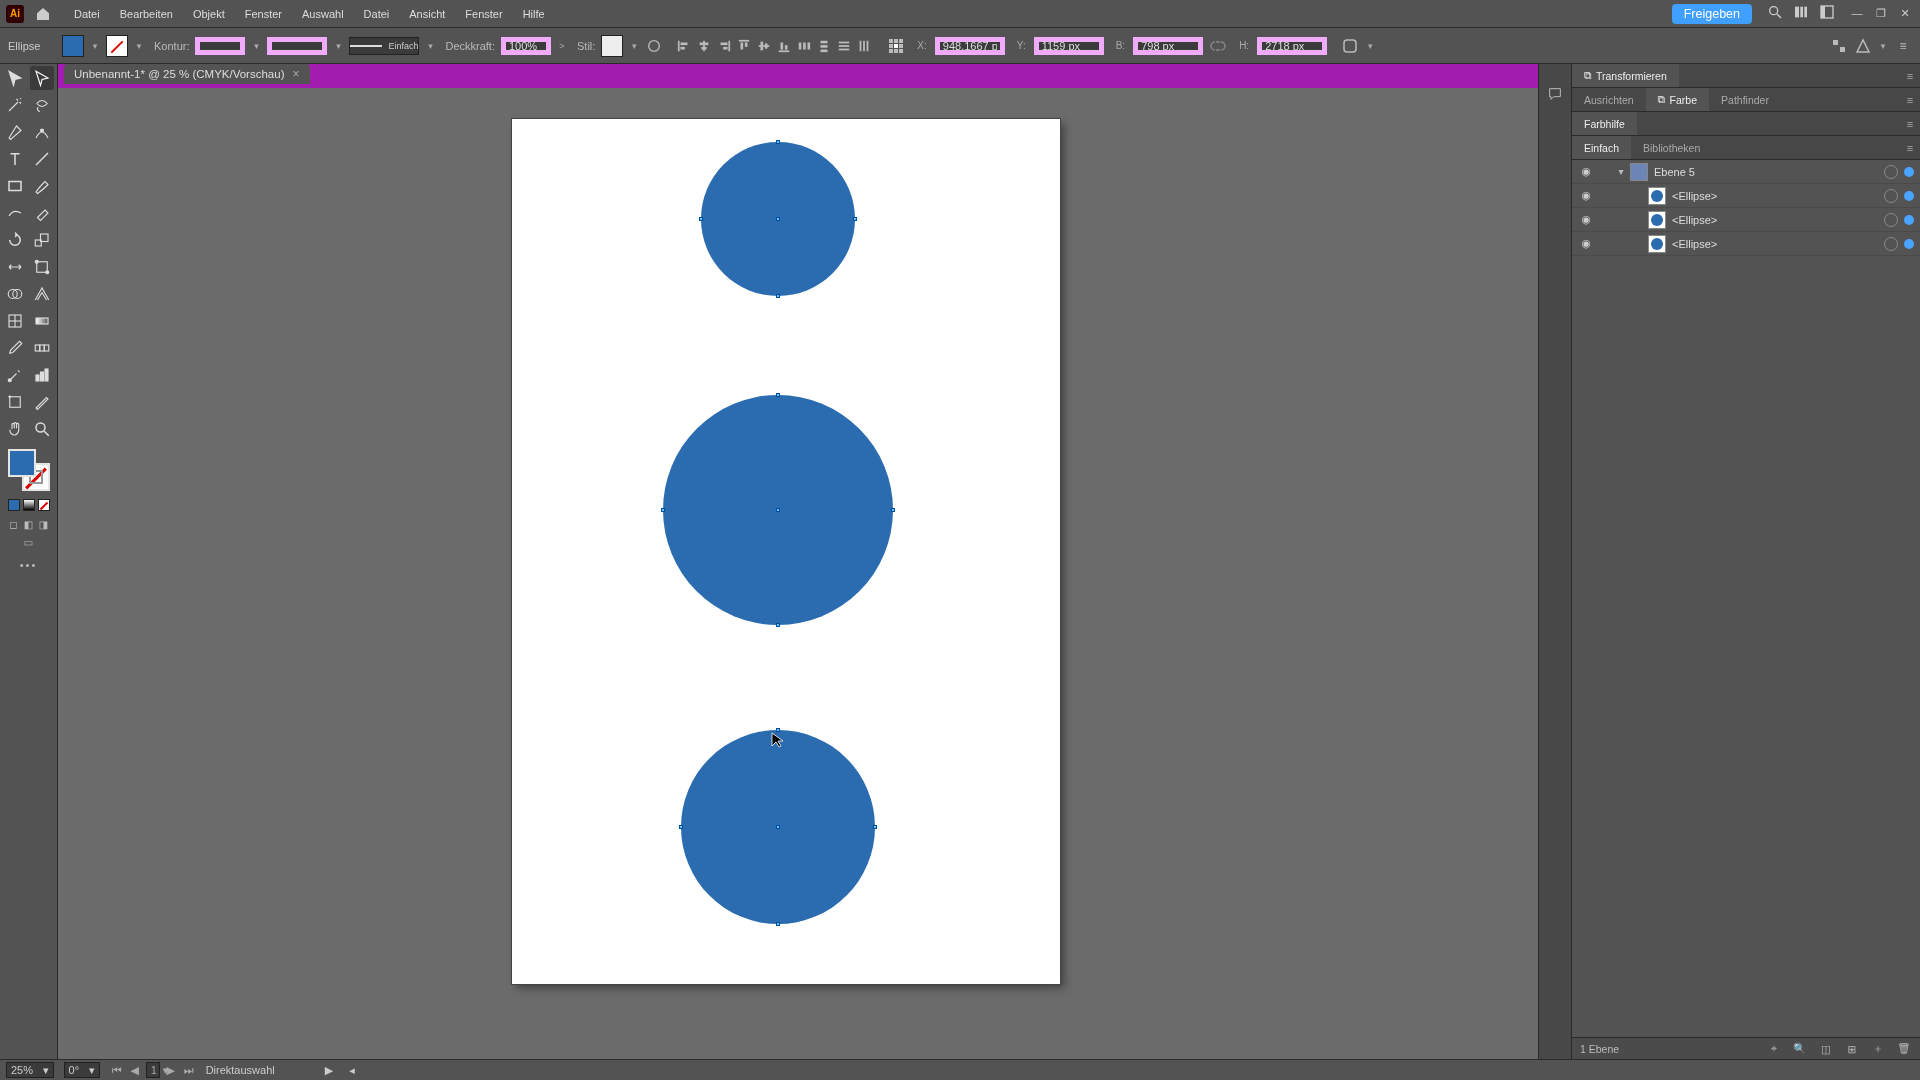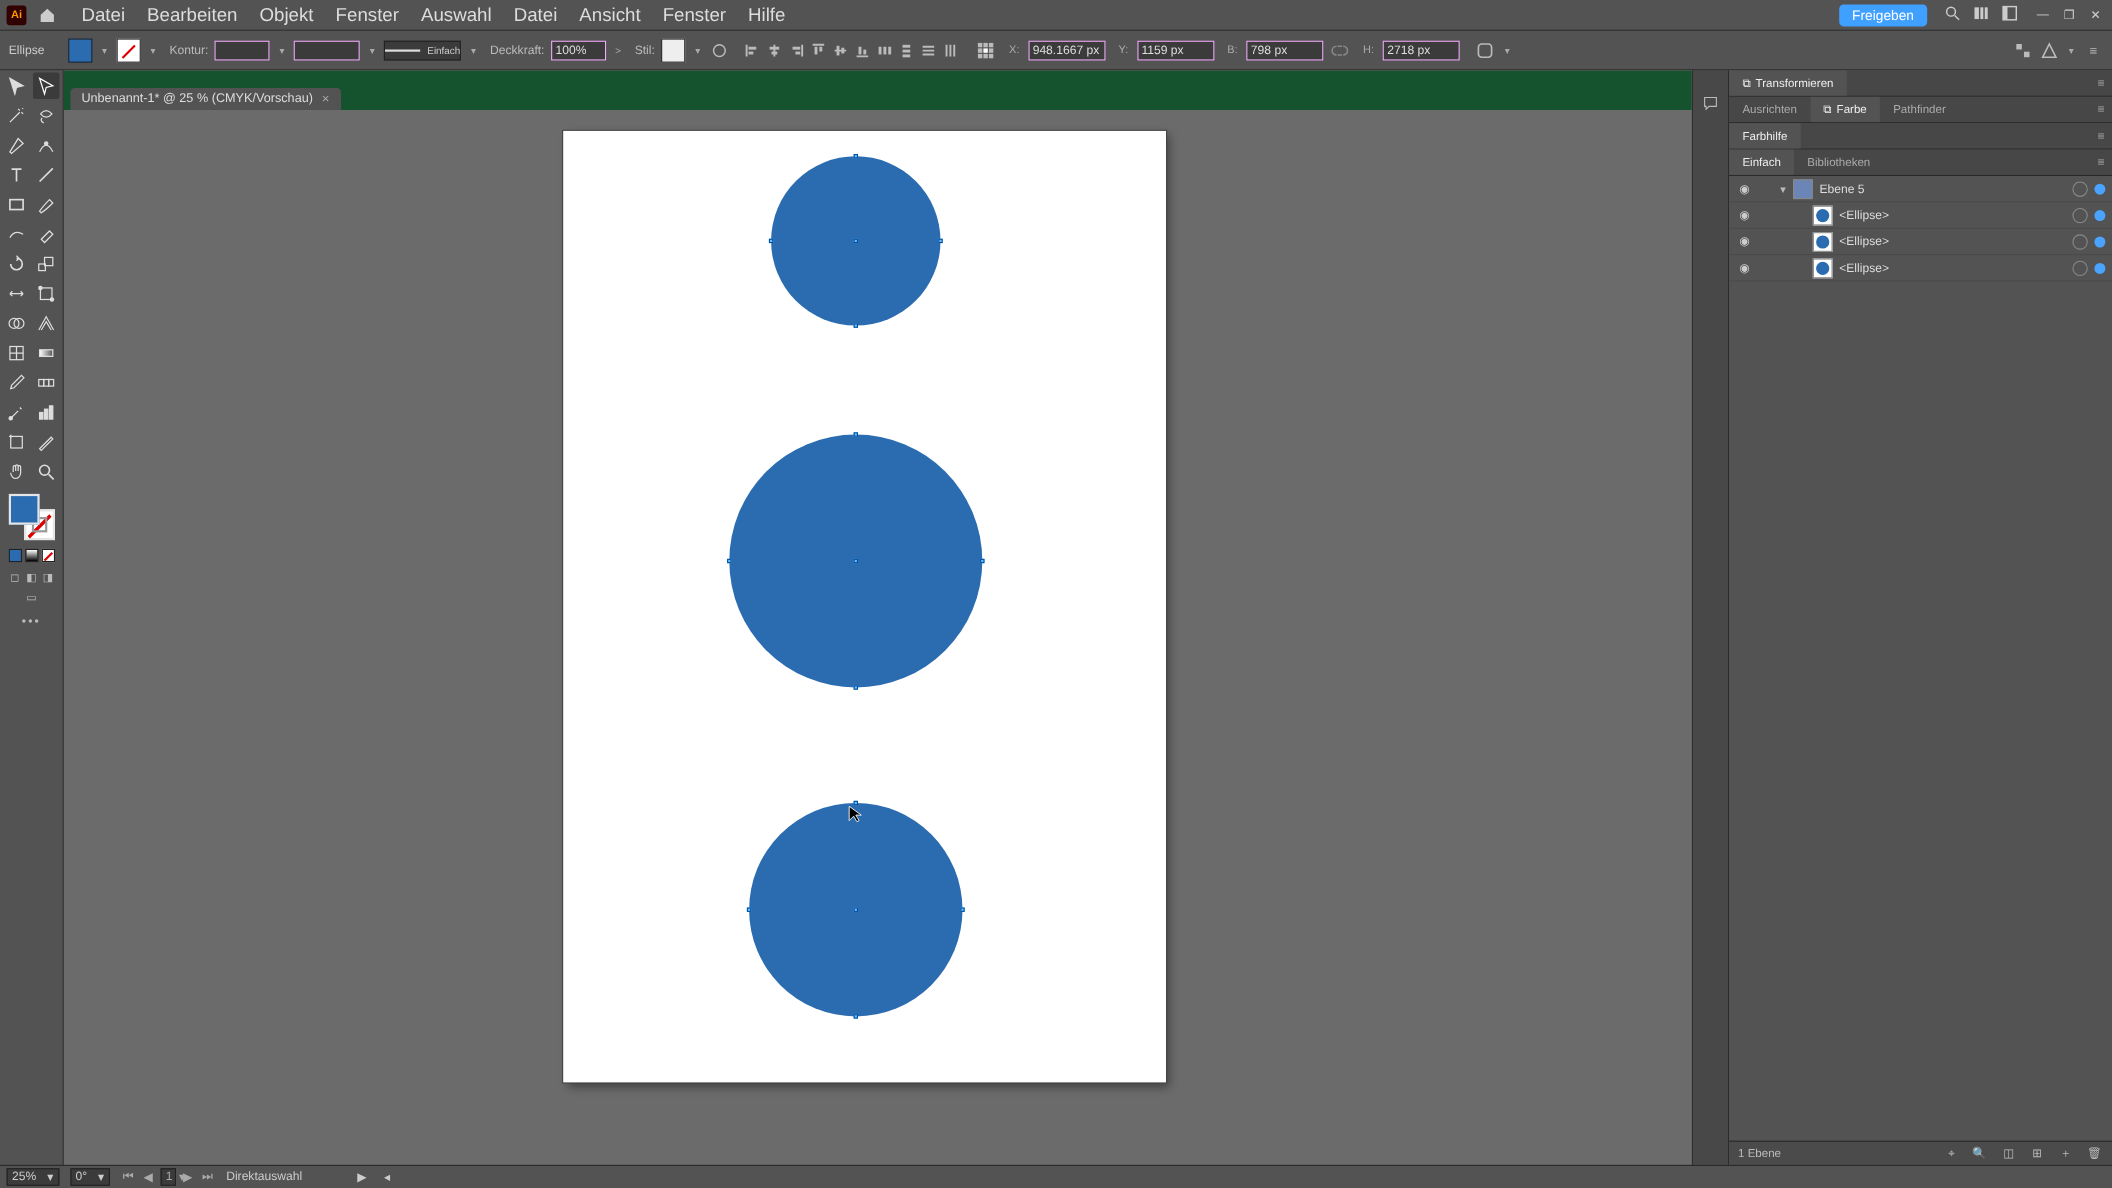--- a/index.html
+++ b/index.html
@@ -26,21 +26,21 @@
 .menubar .logo {
   width: 18px; height: 18px;
   background: #310000;
   color: #ff9a00;
   display:flex; align-items:center; justify-content:center;
   font-weight:bold; font-size:10px;
   border-radius:3px;
   margin-right:8px;
 }
 .menubar .home-icon { width:22px; display:flex; justify-content:center; margin-right:10px; color:#ccc; font-size:14px;}
-.menubar .menu-item { padding: 0 10px; color:#ddd; font-size:17px; cursor:default;}
+.menubar .menu-item { padding: 0 10px; color:#ddd; font-size:11px; cursor:default;}
 .menubar .spacer { flex:1; }
 .menubar .share-btn {
   background:#3fa0ff; color:#fff; padding:3px 12px; border-radius:4px; font-size:12.5px; margin-right:10px;
 }
 .menubar .right-icon { width:26px; text-align:center; color:#ccc; font-size:13px;}
 .window-controls { display:flex; gap:6px; margin-left:8px;}
 .window-controls span { width:18px; text-align:center; color:#ccc;}
 
 
 .controlbar {
@@ -61,21 +61,21 @@
 .fill-sw { background:#2b6cb0;}
 .dropdown-arrow { width:10px; font-size:9px; color:#aaa; text-align:center;}
 .stroke-sw {
   width:22px; height:22px; background:#fff; position:relative; border:1px solid #222;
 }
 .stroke-sw::before {
   content:""; position:absolute; left:2px; right:2px; top:50%; height:2px; background:#d00; transform:rotate(-45deg);
 }
 .controlbar .lbl { color:#bbb; margin-left:4px;}
 .dim-field {
-  width:50px; height:18px; background:#3b3b3b; border:1px solid #f0abfc; color:#ddd; padding:0 3px; font-size:11px;
+  width:50px; height:18px; background:#3b3b3b; border:5px solid #f0abfc; color:#ddd; padding:0 3px; font-size:11px;
 }
 .dim-field.wide { width:70px;}
 .stroke-style {
   width:70px; height:18px; background:#3b3b3b; border:1px solid #222; display:flex; align-items:center; justify-content:center;
 }
 .stroke-line { width:40px; height:2px; background:#ddd;}
 .ctrl-icon { width:18px; height:18px; display:flex; align-items:center; justify-content:center; color:#bbb; font-size:12px;}
 .align-group { display:flex; gap:2px; margin-left:6px;}
 .align-btn { width:18px; height:18px; background:#535353; border:1px solid transparent; display:flex; align-items:center; justify-content:center;}
 .align-btn svg { width:14px; height:14px; }
@@ -136,22 +136,22 @@
 .dots { margin-top:10px; color:#bbb; letter-spacing:2px;}
 
 
 .canvas-wrap {
   flex:1;
   background:#6b6b6b;
   position:relative;
   overflow:hidden;
 }
 .tabbar {
-  height:36px; background:#14532d;
-  display:flex; align-items:flex-end;
+  height:24px; background:#a21caf;
+  display:flex; align-items:flex-start;
   padding-left:6px;
 }
 .doc-tab {
   background:#535353;
   padding:3px 10px;
   font-size:11.5px;
   color:#ddd;
   border-top-left-radius:4px; border-top-right-radius:4px;
   display:flex; align-items:center; gap:8px;
 }

